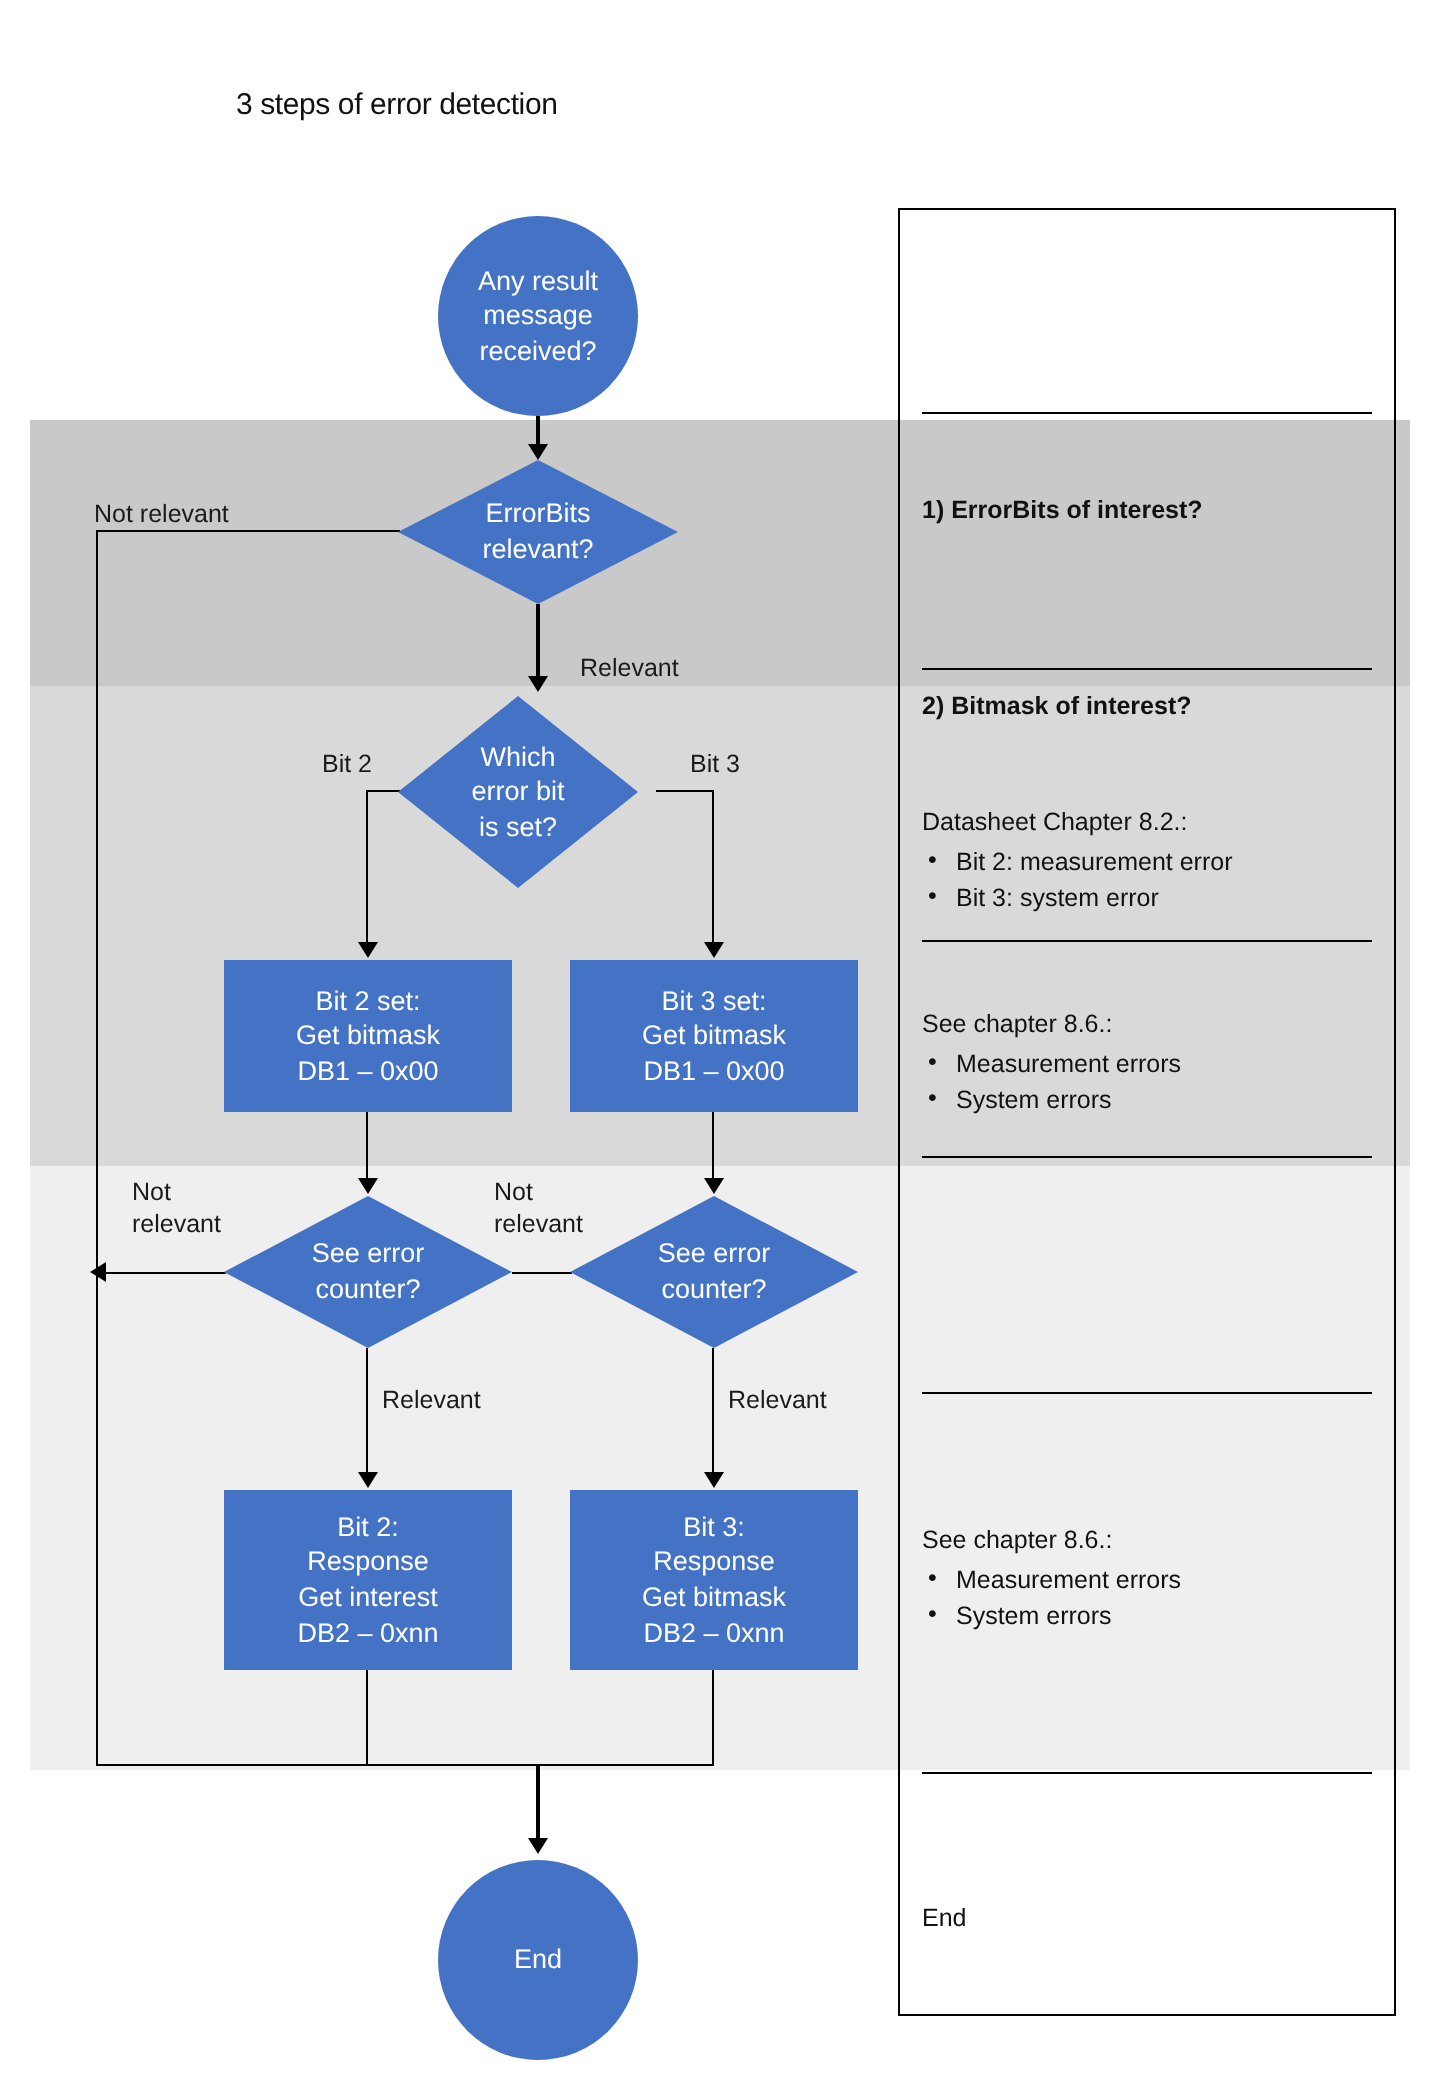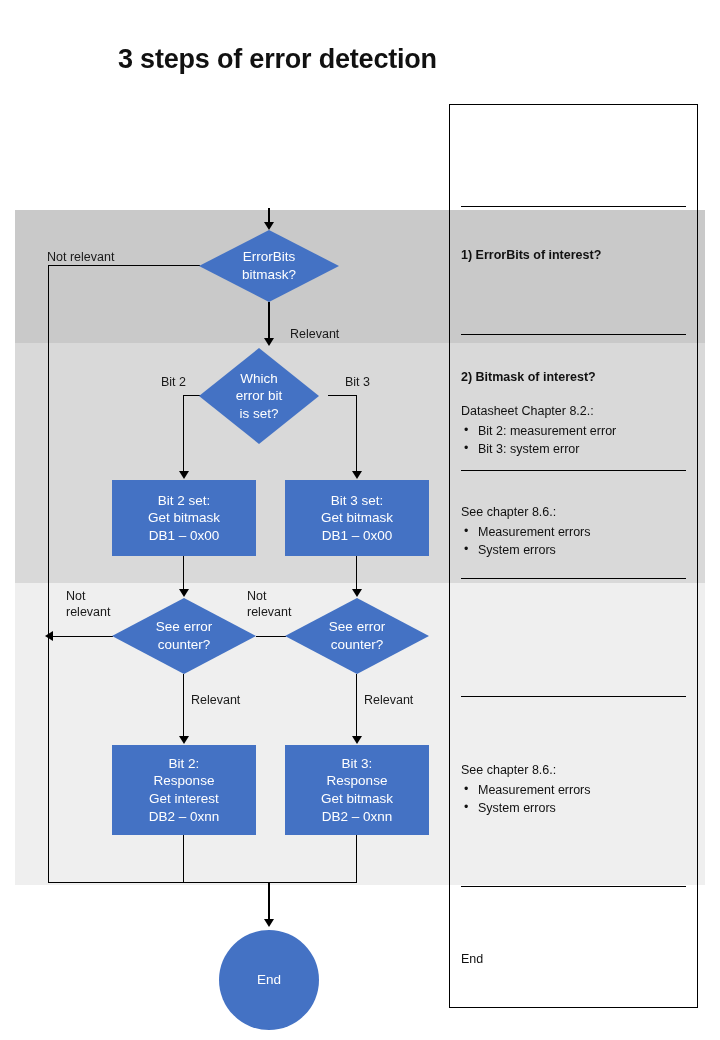--- a/index.html
+++ b/index.html
@@ -18,21 +18,21 @@
 
   
   .band { position: absolute; left: 15px; width: 690px; }
   #band-1 { top: 210px;  height: 133px; background: #c9c9c9; }
   #band-2 { top: 343px;  height: 240px; background: #d9d9d9; }
   #band-3 { top: 583px;  height: 302px; background: #efefef; }
 
   
   #title {
     position: absolute; left: 118px; top: 44px;
-    font-size: 27px; font-weight: bold; color: #111111;
+    font-size: 15px; font-weight: normal; color: #111111;
     letter-spacing: -0.2px; white-space: nowrap;
   }
 
   
   .node {
     position: absolute;
     display: flex; align-items: center; justify-content: center;
     text-align: center;
     color: #ffffff;
     font-size: 13.5px;
@@ -115,28 +115,33 @@
 <body>
 
 <div id="page">
 
   <div class="band" id="band-1"></div>
   <div class="band" id="band-2"></div>
   <div class="band" id="band-3"></div>
 
   <div id="title">3 steps of error detection</div>
 
+  <div class="node circle" id="start-node">
+    <span style="white-space:pre-line">Any result
+message
+received?</span>
+  </div>
 
   <div class="diamond-wrap" id="dia-errorbits">
     <svg class="dshape" viewBox="0 0 140 72" preserveAspectRatio="none">
       <polygon points="70,0 140,36 70,72 0,36" fill="#4472C4"></polygon>
     </svg>
     <div class="diamond-box">
         <span style="white-space:pre-line">ErrorBits
-bitmask?</span>
+relevant?</span>
       </div>
   </div>
 
   <div class="diamond-wrap" id="dia-whichbit">
     <svg class="dshape" viewBox="0 0 120 96" preserveAspectRatio="none">
       <polygon points="60,0 120,48 60,96 0,48" fill="#4472C4"></polygon>
     </svg>
     <div class="diamond-box">
         <span style="white-space:pre-line">Which
 error bit
@@ -248,21 +253,21 @@
   <div class="elabel" style="left:191px; top:693px;">Relevant</div>
   <div class="elabel" style="left:364px; top:693px;">Relevant</div>
 
   <div id="side-panel"></div>
 
   <div class="panel-rule" style="top:206px;"></div>
 
   <div class="panel-text panel-head" style="top:246px;">1) ErrorBits of interest?</div>
   <div class="panel-rule" style="top:334px;"></div>
 
-  <div class="panel-text panel-head" style="top:368px;">2) Bitmask of interest?</div>
+  <div class="panel-text panel-head" style="top:344px;">2) Bitmask of interest?</div>
   <div class="panel-text" style="top:402px;">Datasheet Chapter 8.2.:</div>
   <ul class="bullets panel-text" style="top:420px;">
     <li>Bit 2: measurement  error</li>
     <li>Bit 3: system error</li>
   </ul>
   <div class="panel-rule" style="top:470px;"></div>
   <div class="panel-text" style="top:503px;">See chapter 8.6.:</div>
   <ul class="bullets panel-text" style="top:521px;">
     <li>Measurement errors</li>
     <li>System errors</li>

